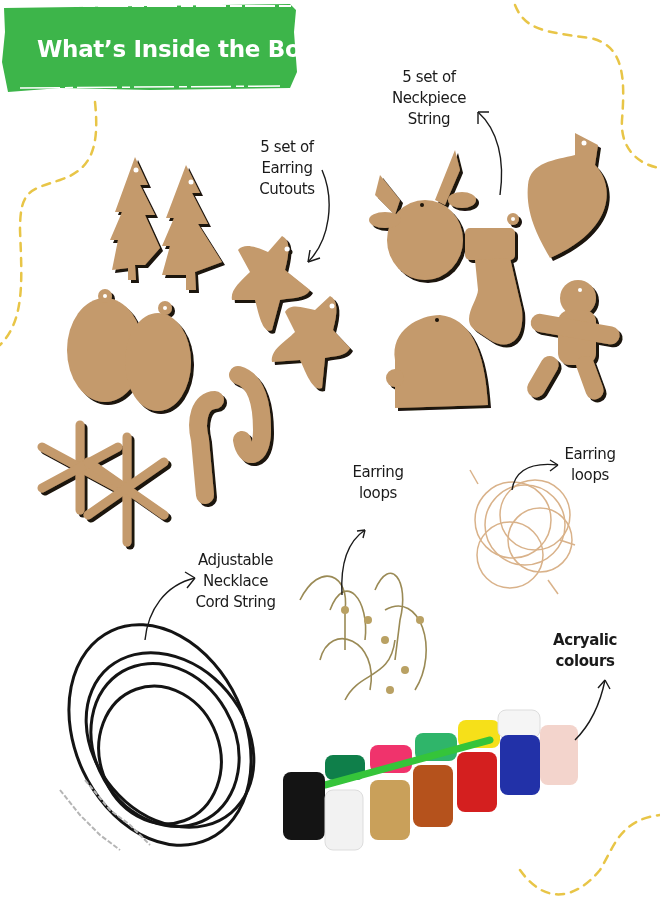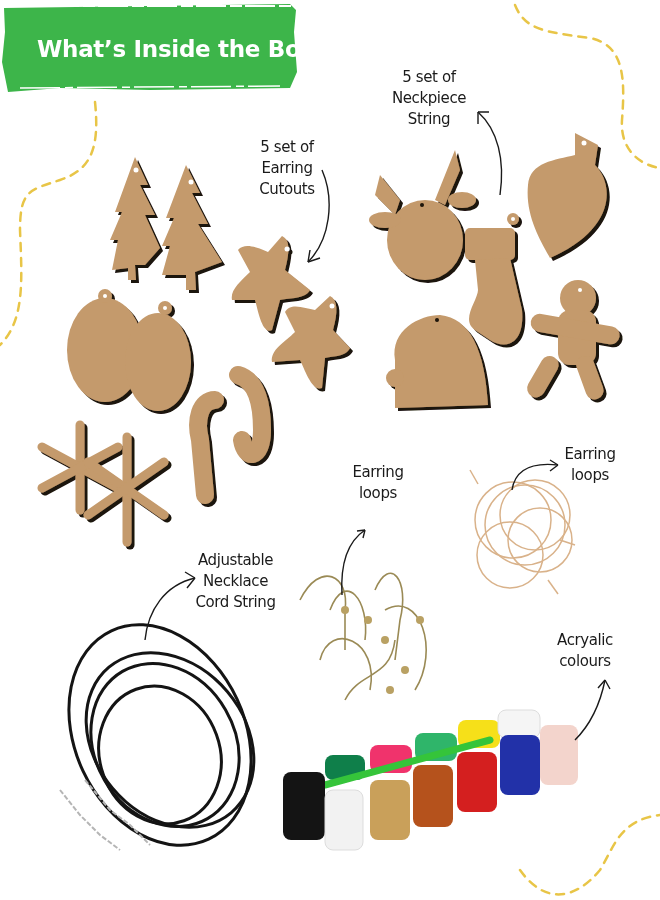--- a/index.html
+++ b/index.html
@@ -223,16 +223,16 @@
 </div>
 <div class="label" style="left:560px; top:444px; width:60px;">
   <span>Earring</span>
   <span>loops</span>
 </div>
 <div class="label right" style="left:188px; top:550px; width:95px;">
   <span>Adjustable</span>
   <span>Necklace</span>
   <span>Cord String</span>
 </div>
-<div class="label" style="left:550px; top:630px; width:70px;">
+<div class="label" style="left:550px; top:630px; width:70px;font-weight:bold;">
   <span>Acryalic</span>
   <span>colours</span>
 </div>
 
 </body></html>

